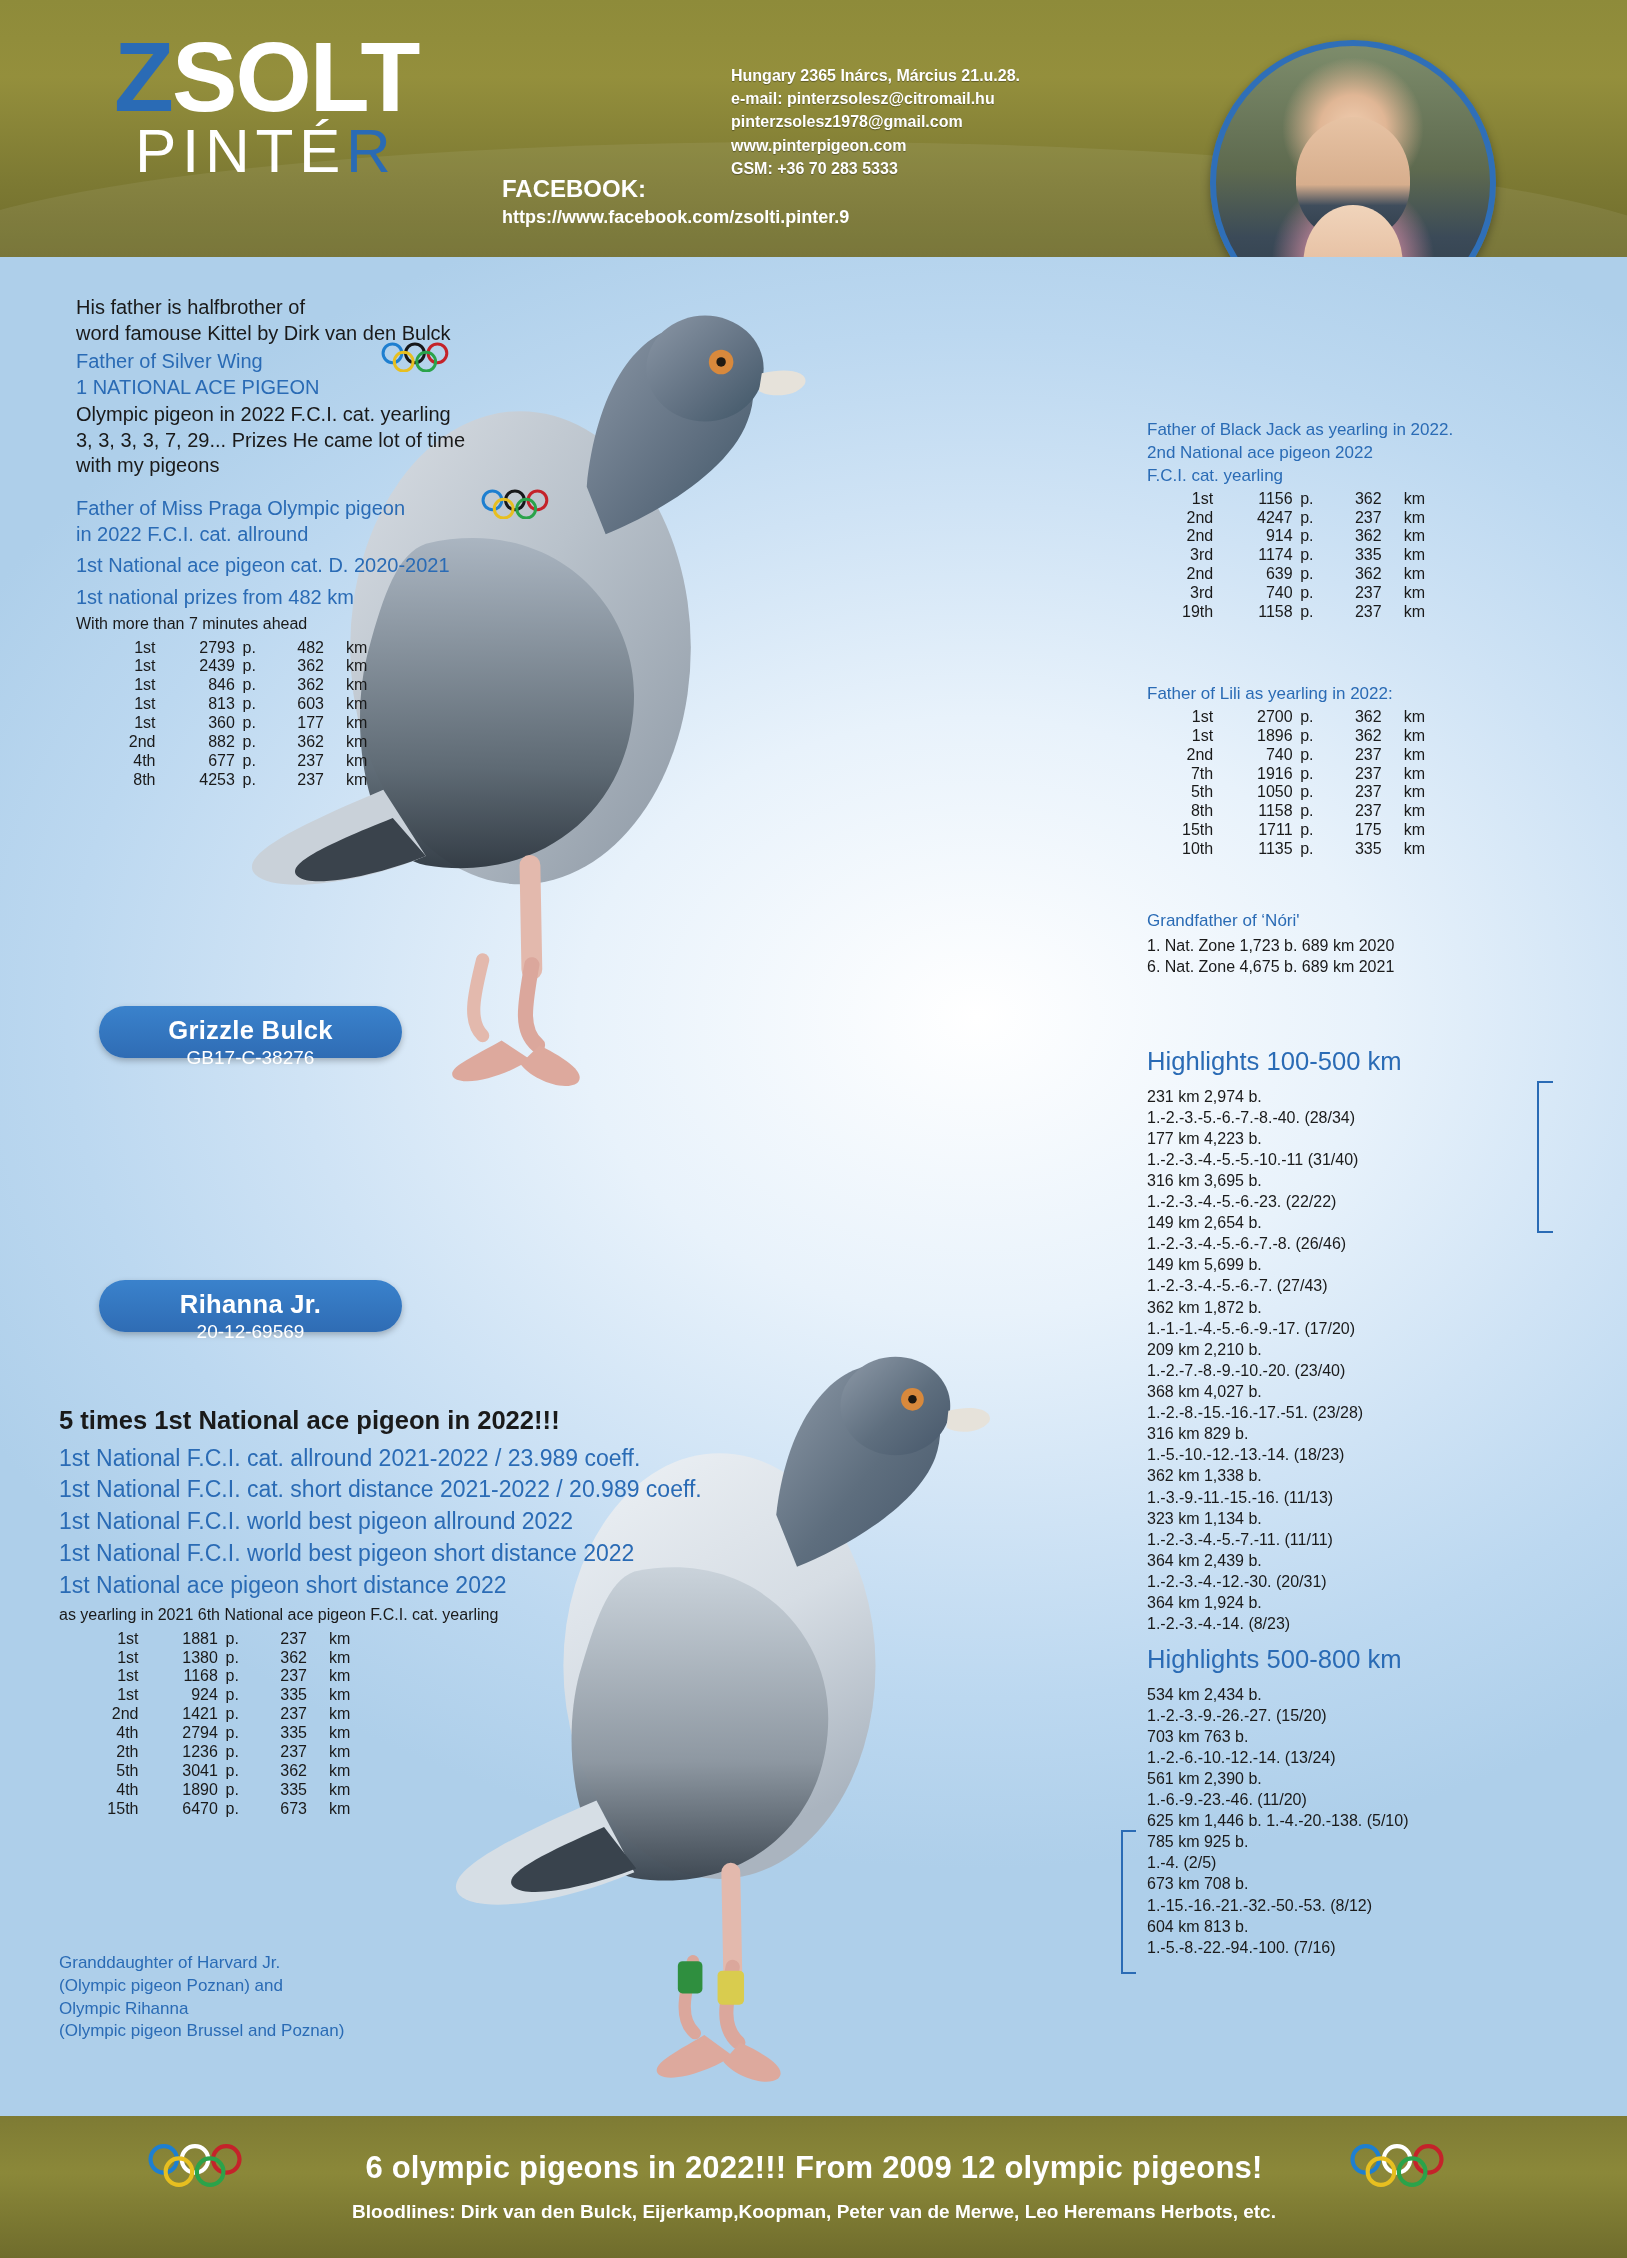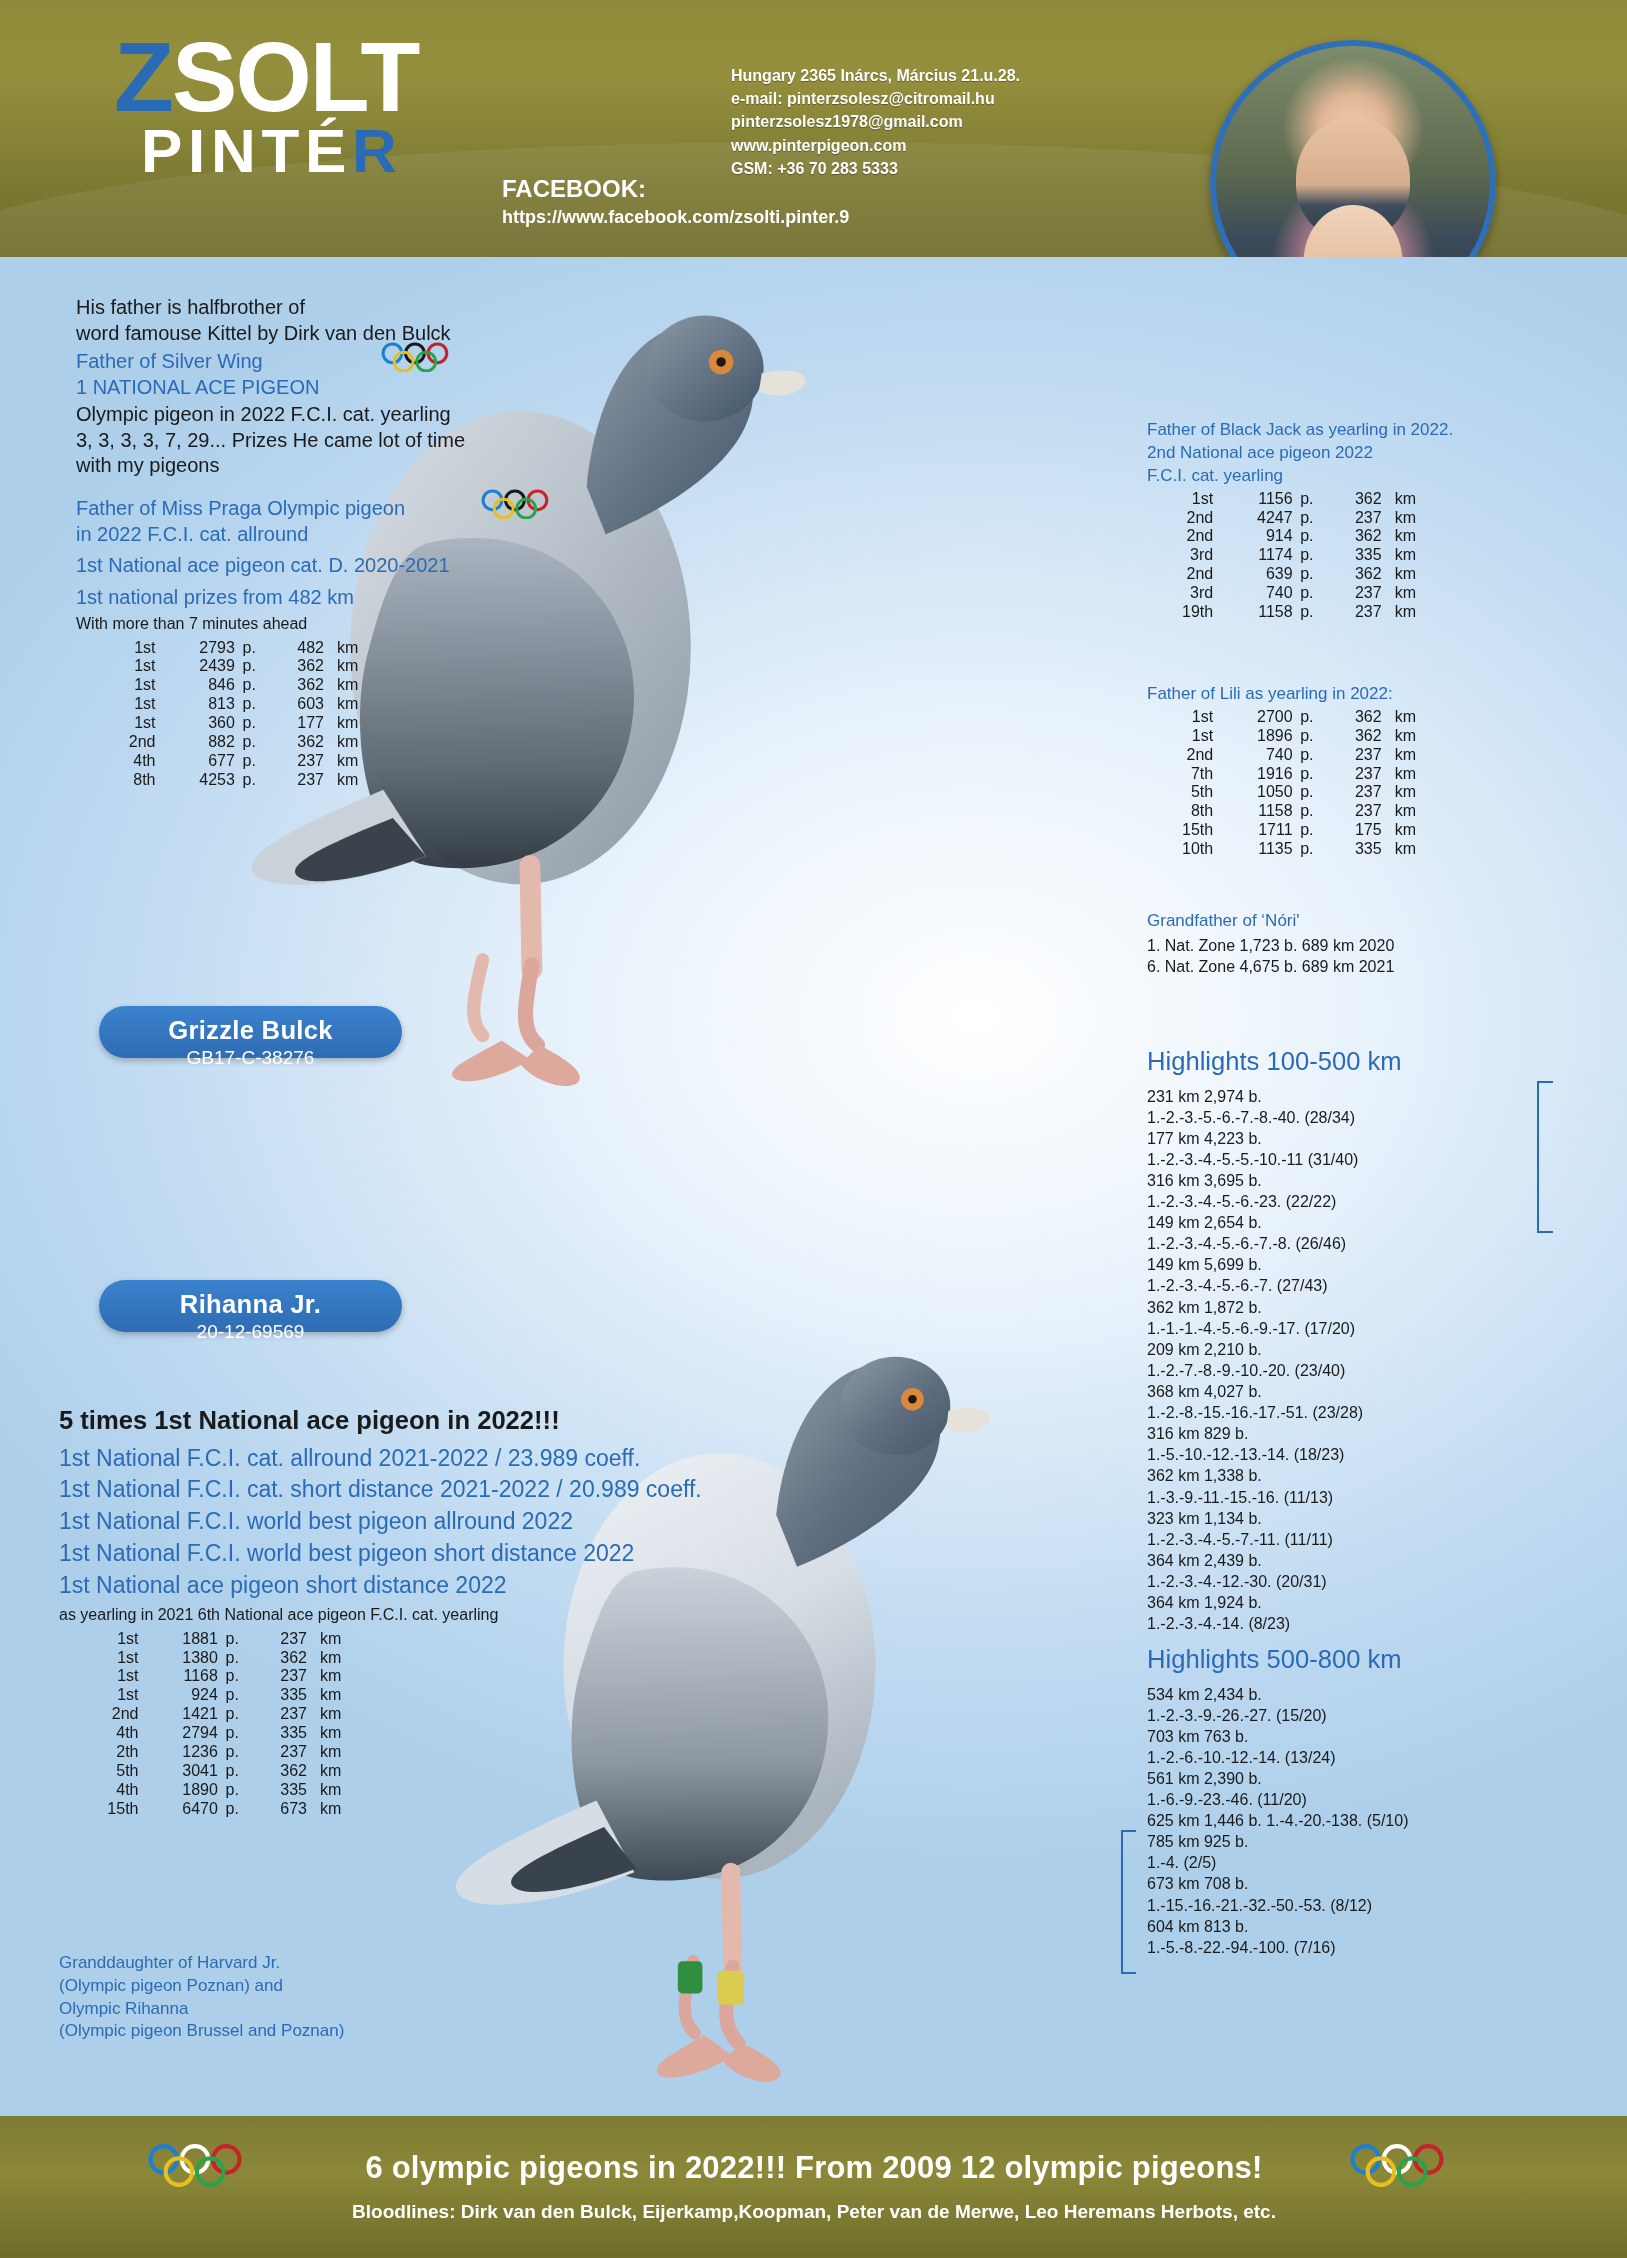--- a/index.html
+++ b/index.html
@@ -29,22 +29,22 @@
   .logo{
     position:absolute;left:114px;top:28px;width:587px;height:170px;
   }
   .logo .l1{
     font-size:98px;font-weight:bold;letter-spacing:-1.9px;line-height:1;
     font-family:"Liberation Sans", sans-serif;
   }
   .logo .l1 .z{color:#2a6bb5;}
   .logo .l1 .rest{color:#ffffff;}
   .logo .l2{
-    font-size:62px;font-weight:bold;letter-spacing:5.7px;line-height:1;
-    margin-top:-5.7px;margin-left:27px;
+    font-size:62px;font-weight:normal;letter-spacing:5.7px;line-height:1;
+    margin-top:-5.7px;margin-left:21px;
   }
   .logo .l2 .p{color:#ffffff;}
   .logo .l2 .r{color:#2a6bb5;}
   .contact{
     position:absolute;left:731px;top:64px;
     color:#ffffff;font-size:16px;line-height:1.45;font-weight:bold;
     text-shadow:0 0.9px 0.9px rgba(0,0,0,.35);
   }
   .fb{
     position:absolute;left:502px;top:175px;color:#ffffff;font-weight:bold;
@@ -77,21 +77,21 @@
   .lead{font-size:20px;line-height:1.28;color:#1a1a1a;}
   .bigblue{font-size:20px;line-height:1.3;color:#2a6bb5;}
   .small{font-size:16px;color:#1a1a1a;line-height:1.3;}
 
   
   table.res{border-collapse:collapse;font-size:16px;color:#1a1a1a;}
   table.res td{padding:0 0 0.9px 0;white-space:nowrap;}
   table.res td.c1{text-align:right;width:53px;padding-right:11.4px;}
   table.res td.c2{text-align:right;width:68px;padding-right:7.6px;}
   table.res td.c3{text-align:left;width:28px;padding-right:9.5px;}
-  table.res td.c4{text-align:right;width:44px;padding-right:13px;}
+  table.res td.c4{text-align:right;width:44px;padding-right:22px;}
   table.res td.c5{text-align:center;}
 
   
   .rcol{position:absolute;left:1147px;width:379px;color:#1a1a1a;}
   .rcol .hd{color:#2a6bb5;font-size:17px;line-height:1.35;}
   .hl-title{font-size:25.6px;color:#2a6bb5;font-weight:normal;}
   .hl-list{font-size:16px;line-height:1.32;color:#1a1a1a;}
   .bracket{
     position:absolute;border-left:2.8px solid #2a6bb5;border-top:2.8px solid #2a6bb5;border-bottom:2.8px solid #2a6bb5;
     width:13.2px;

